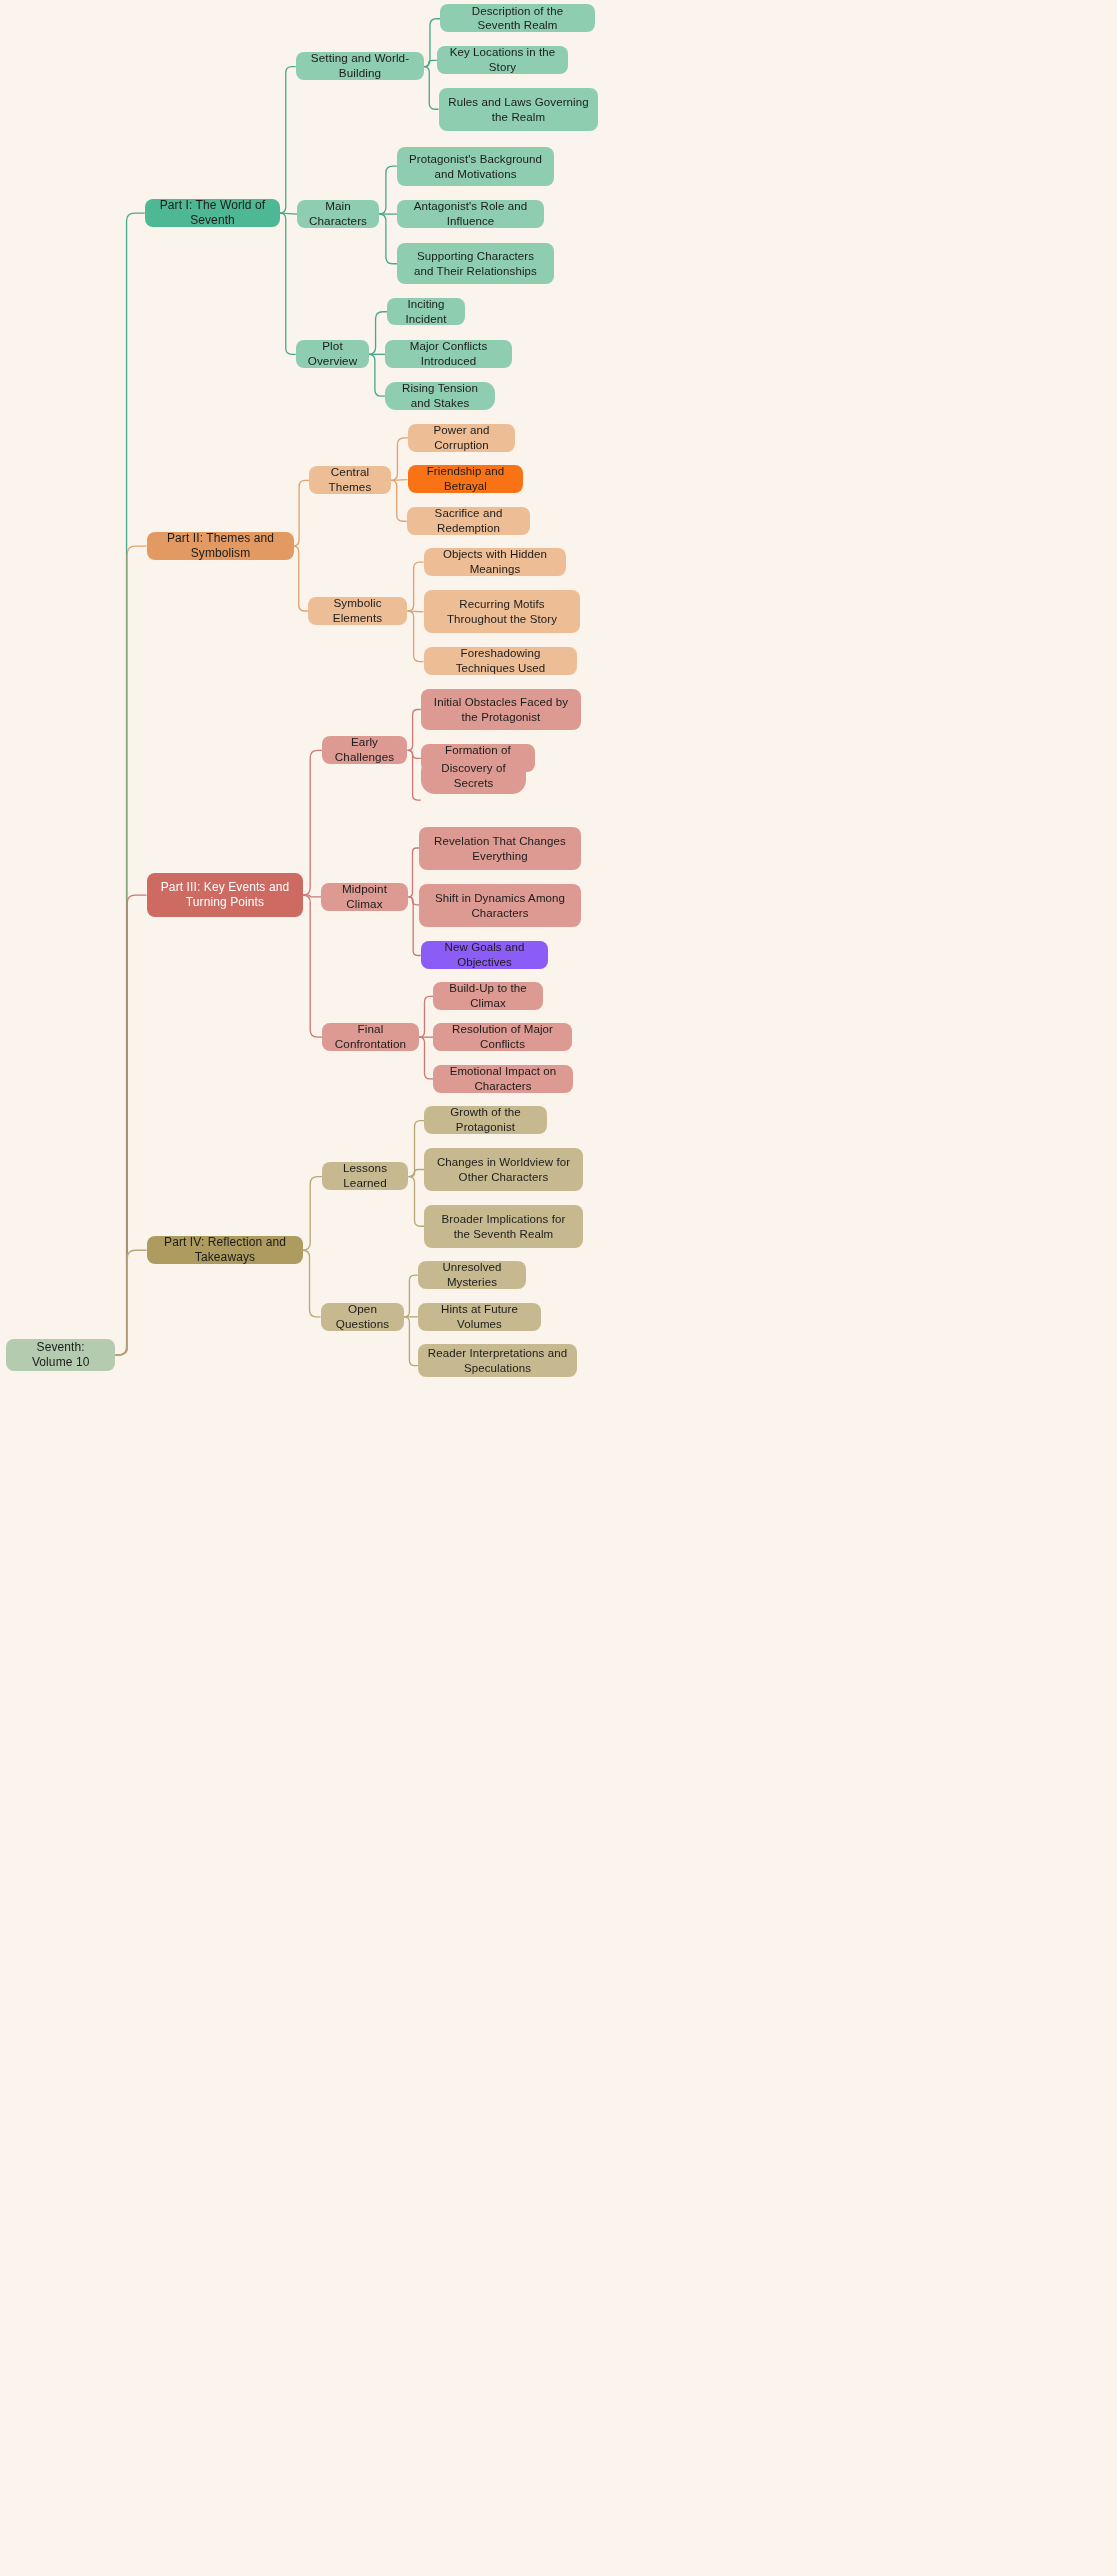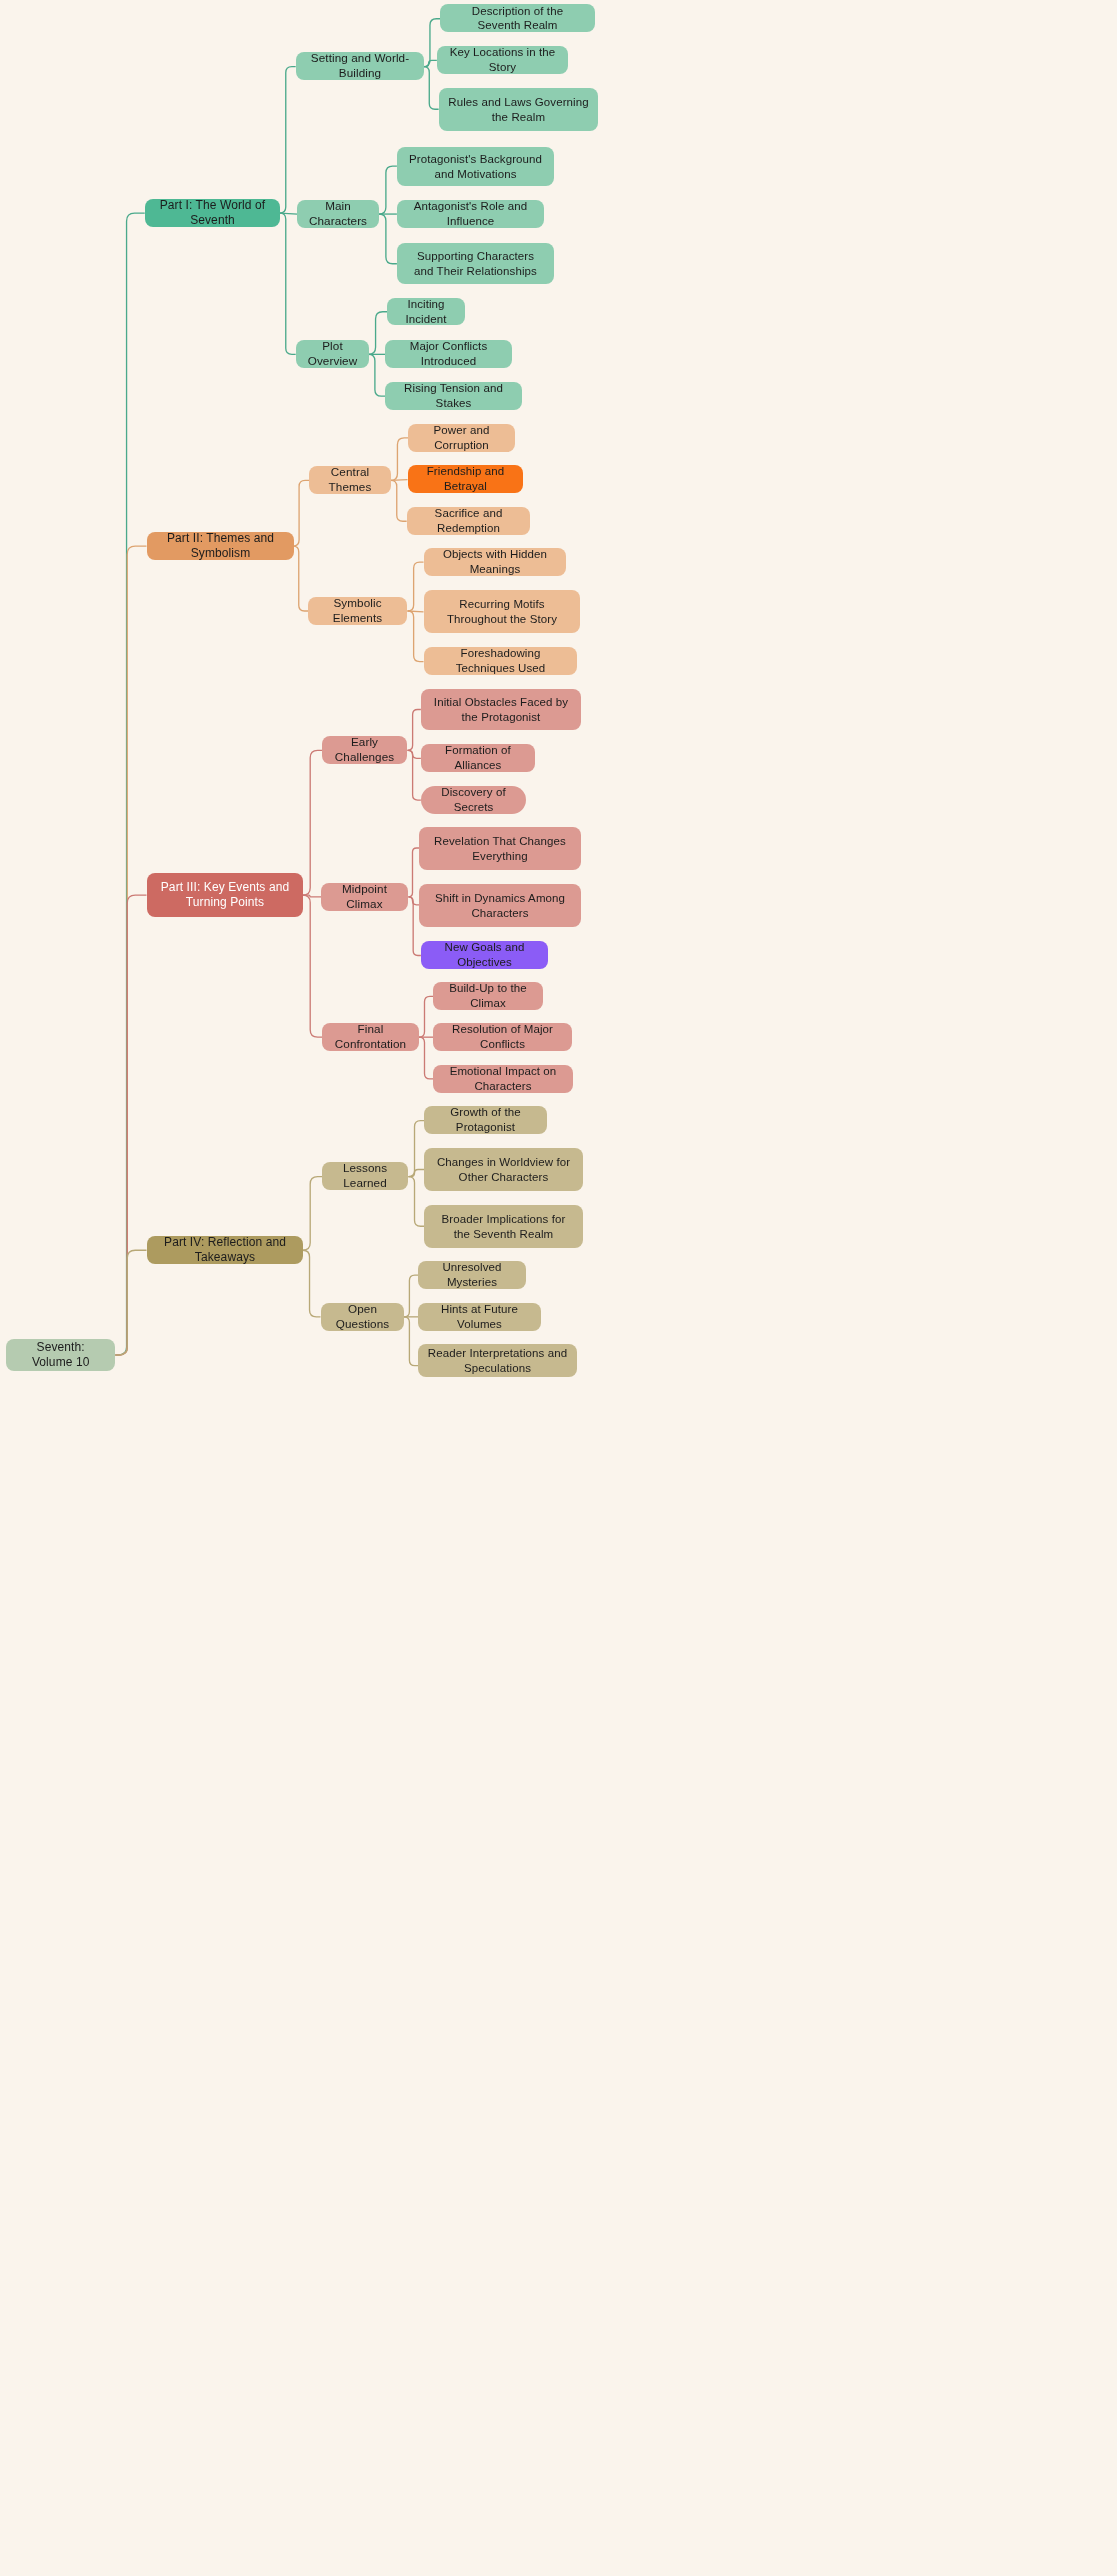--- a/index.html
+++ b/index.html
@@ -129,21 +129,21 @@
       </div>
       <div class="node lvl2" style="left: 296px; top: 340px; width: 73px; height: 28px; background: rgb(142, 205, 176);">
         <span>Plot Overview</span>
       </div>
       <div class="node lvl3" style="left: 387px; top: 298px; width: 78px; height: 27px; background: rgb(142, 205, 176);">
         <span>Inciting Incident</span>
       </div>
       <div class="node lvl3" style="left: 385px; top: 340px; width: 127px; height: 28px; background: rgb(142, 205, 176);">
         <span>Major Conflicts Introduced</span>
       </div>
-      <div class="node lvl3" style="left: 385px; top: 382px; width: 137px; height: 28px; background: rgb(142, 205, 176);">
+      <div class="node lvl3" style="left: 385px; top: 382px; width: 110px; height: 28px; background: rgb(142, 205, 176); border-radius: 11px;">
         <span>Rising Tension and Stakes</span>
       </div>
       <div class="node lvl1" style="left: 147px; top: 532px; width: 147px; height: 28px; background: rgb(226, 154, 98);">
         <span>Part II: Themes and Symbolism</span>
       </div>
       <div class="node lvl2" style="left: 309px; top: 466px; width: 82px; height: 28px; background: rgb(237, 189, 149);">
         <span>Central Themes</span>
       </div>
       <div class="node lvl3" style="left: 408px; top: 424px; width: 107px; height: 28px; background: rgb(237, 189, 149);">
         <span>Power and Corruption</span>
@@ -171,21 +171,21 @@
       </div>
       <div class="node lvl2" style="left: 322px; top: 736px; width: 85px; height: 28px; background: rgb(220, 154, 146);">
         <span>Early Challenges</span>
       </div>
       <div class="node lvl3" style="left: 421px; top: 689px; width: 160px; height: 41px; background: rgb(220, 154, 146);">
         <span>Initial Obstacles Faced by the Protagonist</span>
       </div>
       <div class="node lvl3" style="left: 421px; top: 744px; width: 114px; height: 28px; background: rgb(220, 154, 146);">
         <span>Formation of Alliances</span>
       </div>
-      <div class="node lvl3" style="left: 421px; top: 786px; width: 105px; height: 28px; background: rgb(220, 154, 146); border-radius: 14px;">
+      <div class="node lvl3" style="left: 421px; top: 758px; width: 105px; height: 36px; background: rgb(220, 154, 146); border-radius: 14px;">
         <span>Discovery of Secrets</span>
       </div>
       <div class="node lvl2" style="left: 321px; top: 883px; width: 87px; height: 28px; background: rgb(220, 154, 146);">
         <span>Midpoint Climax</span>
       </div>
       <div class="node lvl3" style="left: 419px; top: 827px; width: 162px; height: 43px; background: rgb(220, 154, 146);">
         <span>Revelation That Changes Everything</span>
       </div>
       <div class="node lvl3" style="left: 419px; top: 884px; width: 162px; height: 43px; background: rgb(220, 154, 146);">
         <span>Shift in Dynamics Among Characters</span>

